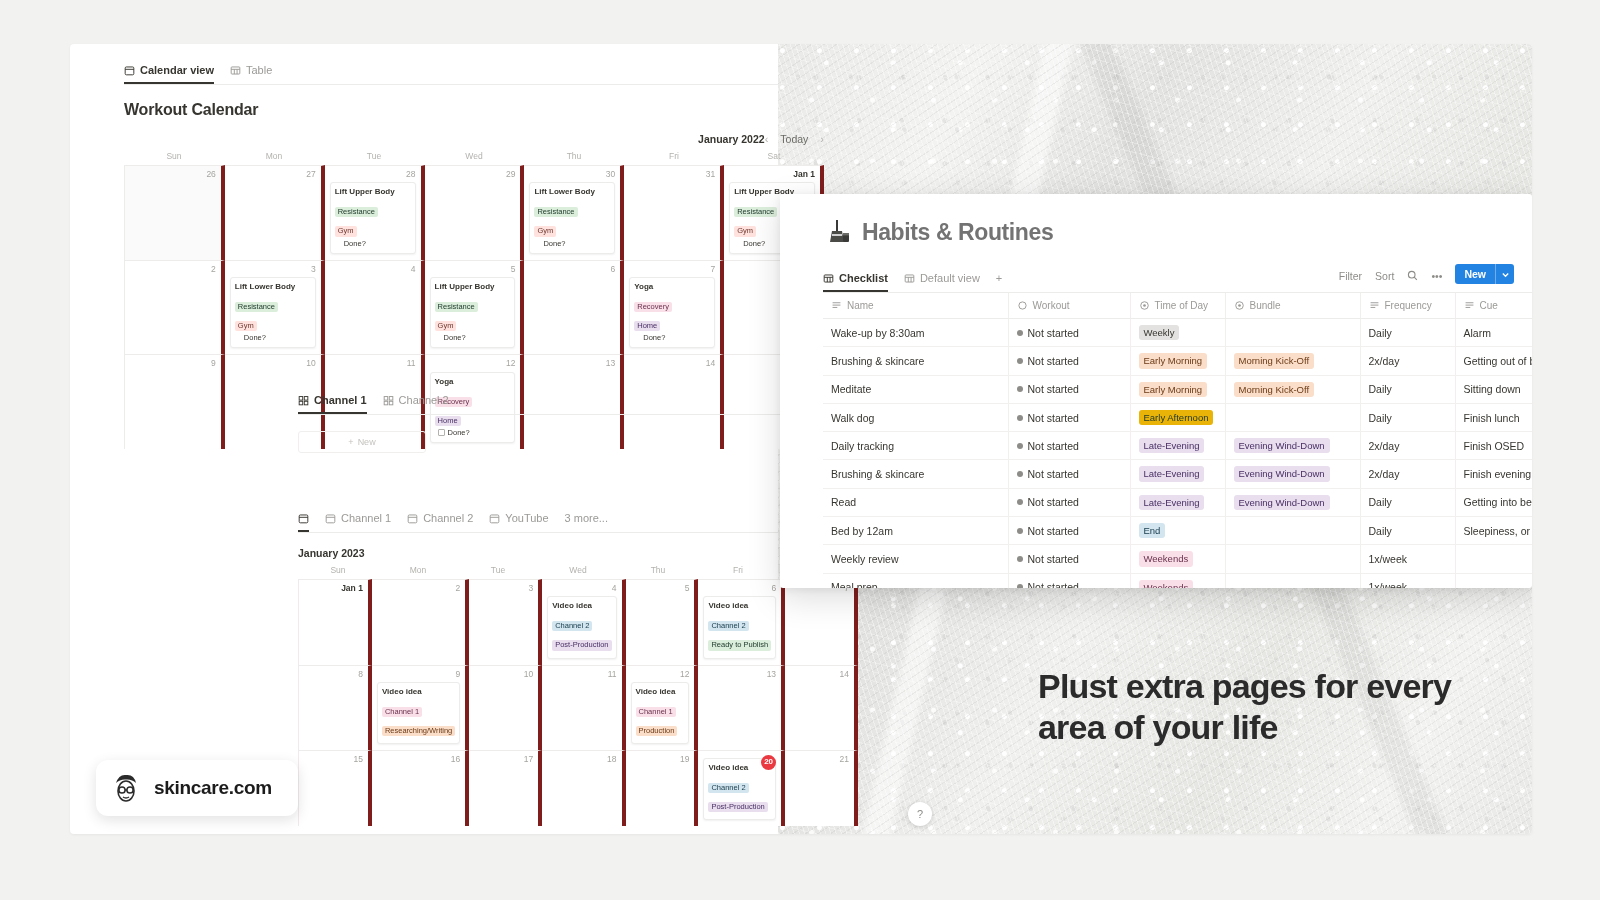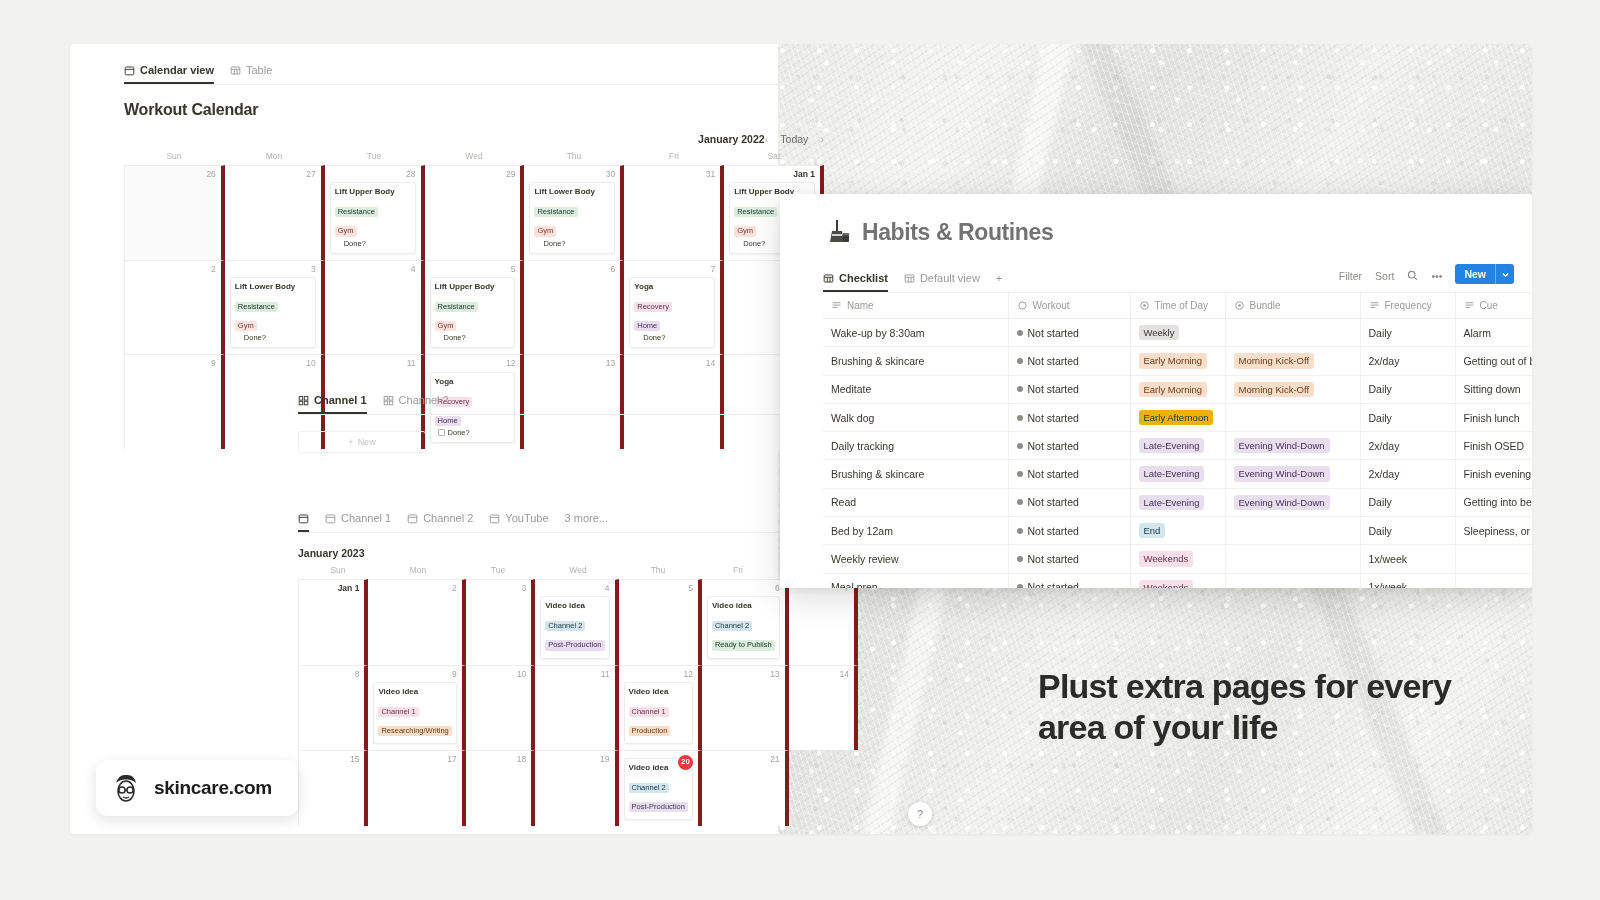--- a/index.html
+++ b/index.html
@@ -515,20 +515,23 @@
             </div>
           </div>
           <div class="cell">
             <div class="daynum">13</div>
           </div>
           <div class="cell">
             <div class="daynum">14</div>
           </div>
           <div class="cell">
             <div class="daynum">15</div>
+          </div>
+          <div class="cell">
+            <div class="daynum">16</div>
           </div>
           <div class="cell">
             <div class="daynum">17</div>
           </div>
           <div class="cell">
             <div class="daynum">18</div>
           </div>
           <div class="cell">
             <div class="daynum">19</div>
           </div>

